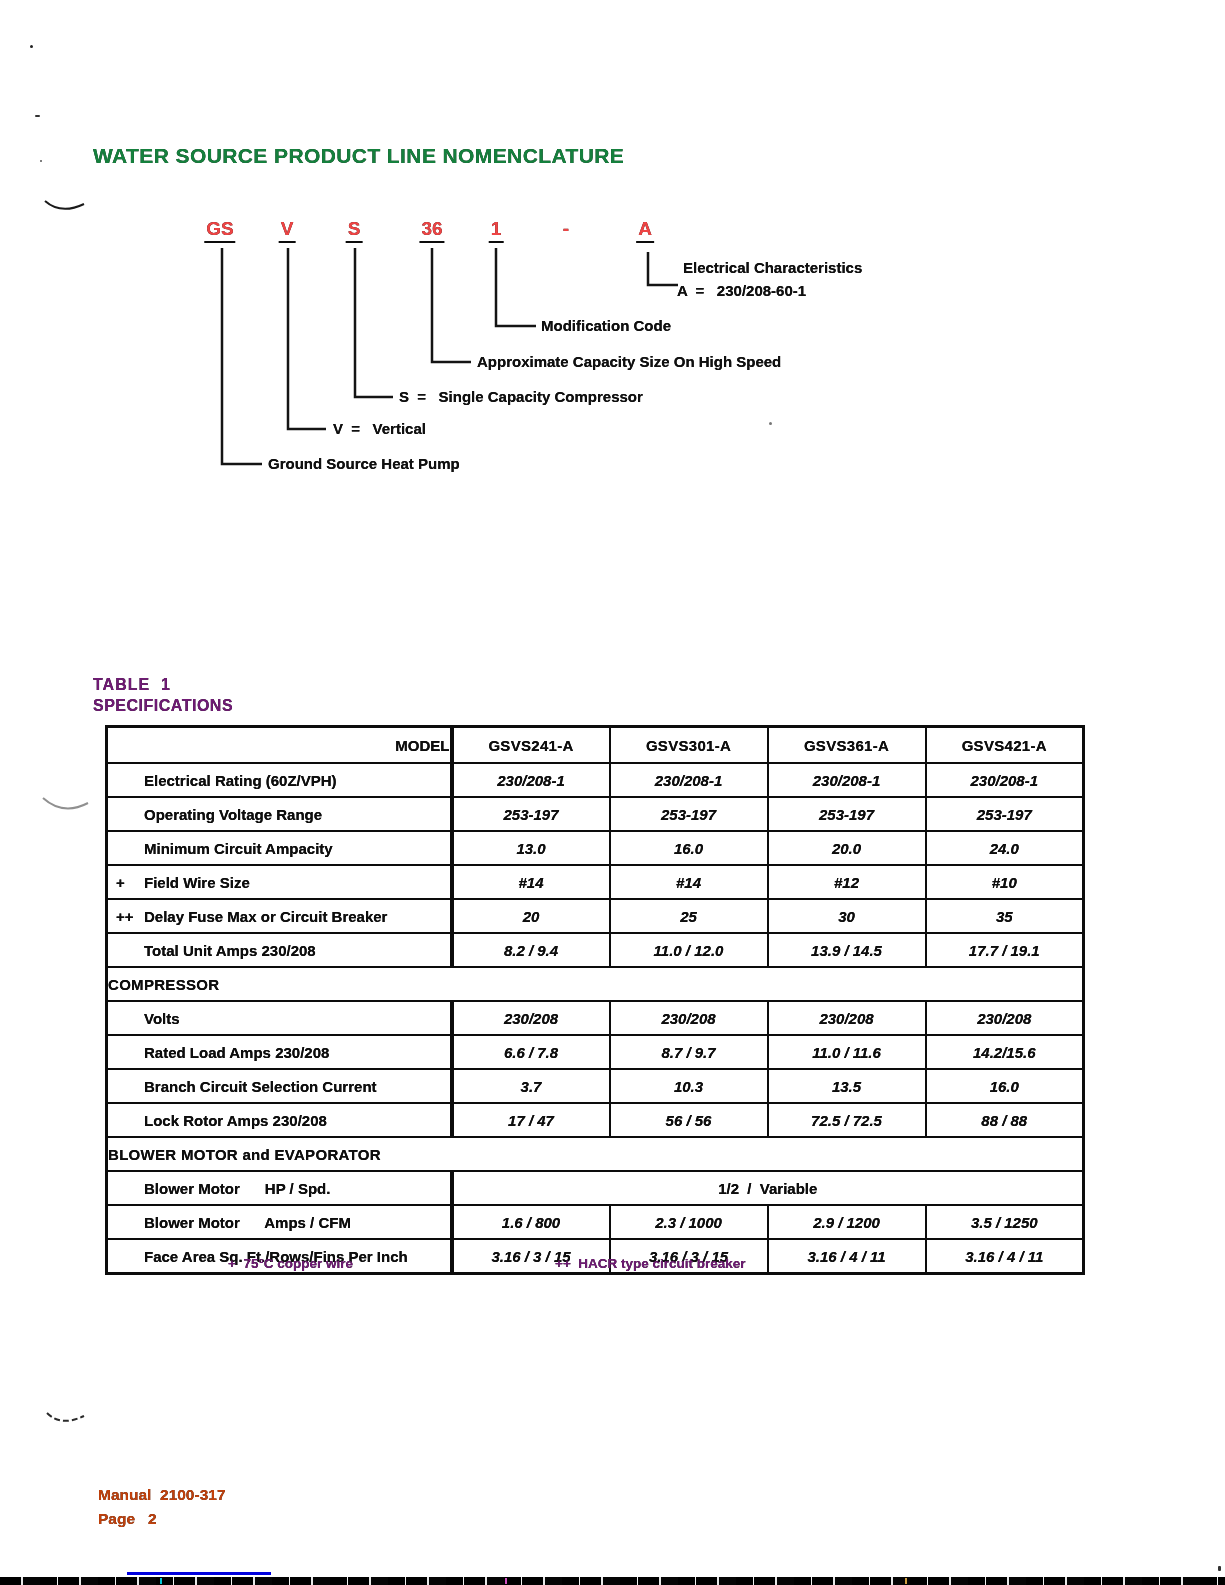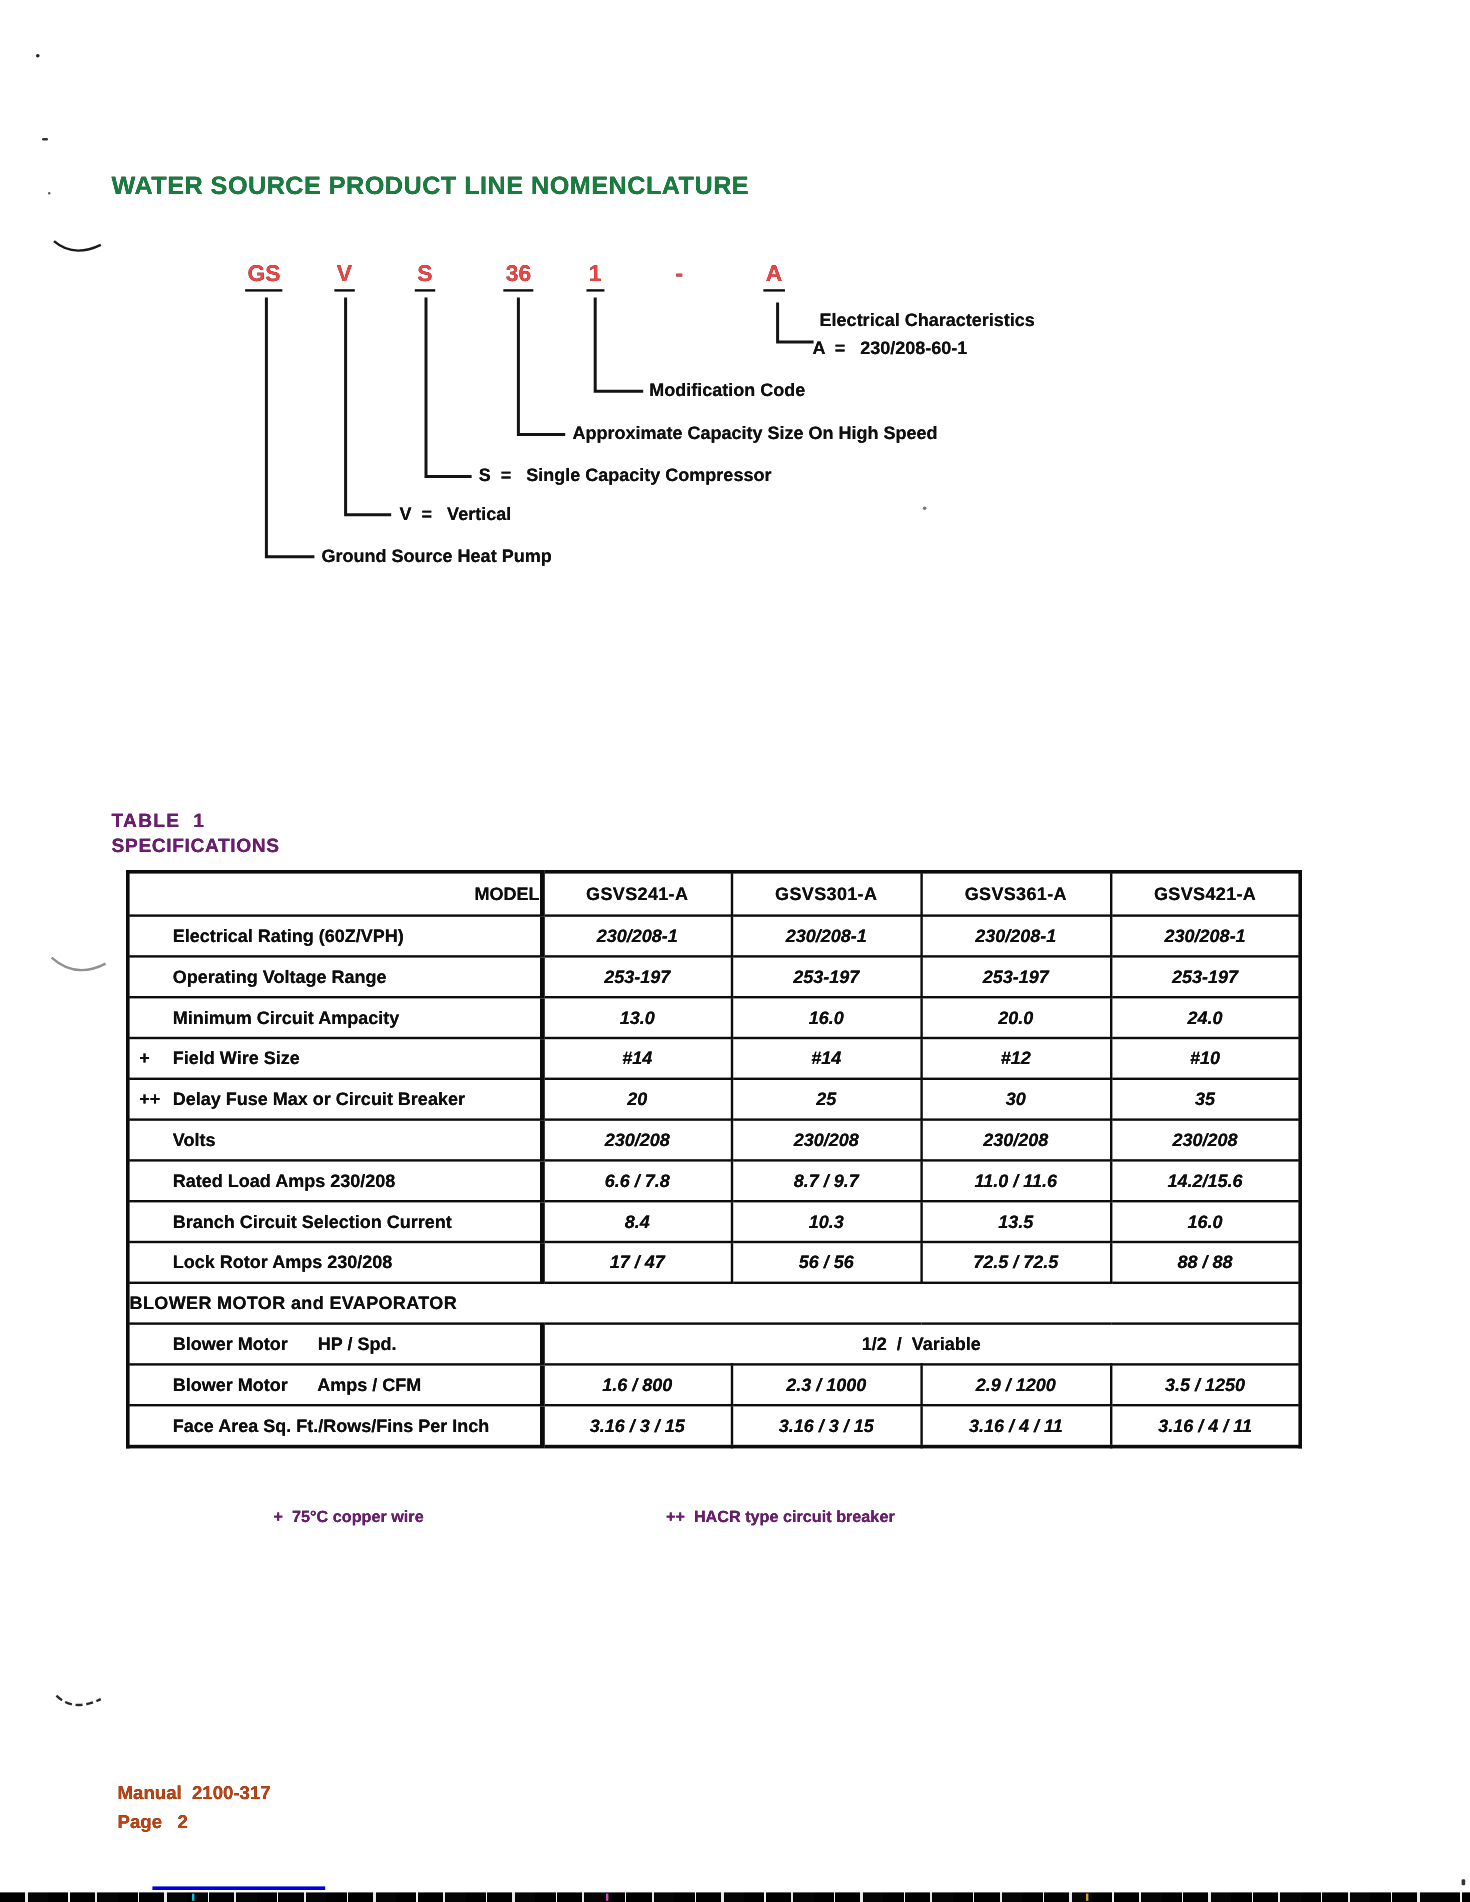--- a/index.html
+++ b/index.html
@@ -160,36 +160,46 @@
           <td class="val-cell">#10</td>
         </tr>
         <tr>
           <td class="lbl-cell"><span class="marker">++</span><span class="lbl">Delay Fuse Max or Circuit Breaker</span></td>
           <td class="val-cell">20</td>
           <td class="val-cell">25</td>
           <td class="val-cell">30</td>
           <td class="val-cell">35</td>
         </tr>
         <tr>
+          <td class="lbl-cell"><span class="lbl">Total Unit Amps 230/208</span></td>
+          <td class="val-cell">8.2 / 9.4</td>
+          <td class="val-cell">11.0 / 12.0</td>
+          <td class="val-cell">13.9 / 14.5</td>
+          <td class="val-cell">17.7 / 19.1</td>
+        </tr>
+        <tr>
+          <td class="sec-cell" colspan="5">COMPRESSOR</td>
+        </tr>
+        <tr>
           <td class="lbl-cell"><span class="lbl">Volts</span></td>
           <td class="val-cell">230/208</td>
           <td class="val-cell">230/208</td>
           <td class="val-cell">230/208</td>
           <td class="val-cell">230/208</td>
         </tr>
         <tr>
           <td class="lbl-cell"><span class="lbl">Rated Load Amps 230/208</span></td>
           <td class="val-cell">6.6 / 7.8</td>
           <td class="val-cell">8.7 / 9.7</td>
           <td class="val-cell">11.0 / 11.6</td>
           <td class="val-cell">14.2/15.6</td>
         </tr>
         <tr>
           <td class="lbl-cell"><span class="lbl">Branch Circuit Selection Current</span></td>
-          <td class="val-cell">8.4</td>
+          <td class="val-cell">3.7</td>
           <td class="val-cell">10.3</td>
           <td class="val-cell">13.5</td>
           <td class="val-cell">16.0</td>
         </tr>
         <tr>
           <td class="lbl-cell"><span class="lbl">Lock Rotor Amps 230/208</span></td>
           <td class="val-cell">17 / 47</td>
           <td class="val-cell">56 / 56</td>
           <td class="val-cell">72.5 / 72.5</td>
           <td class="val-cell">88 / 88</td>

